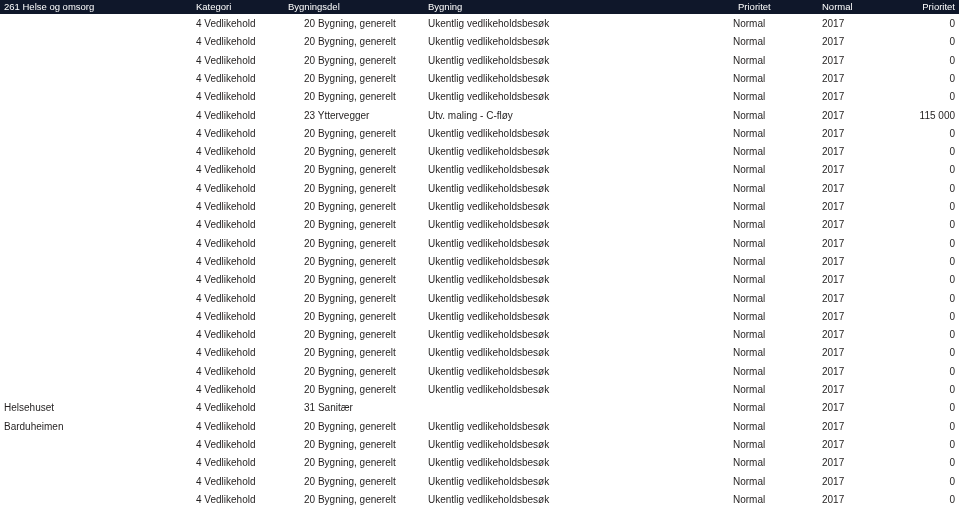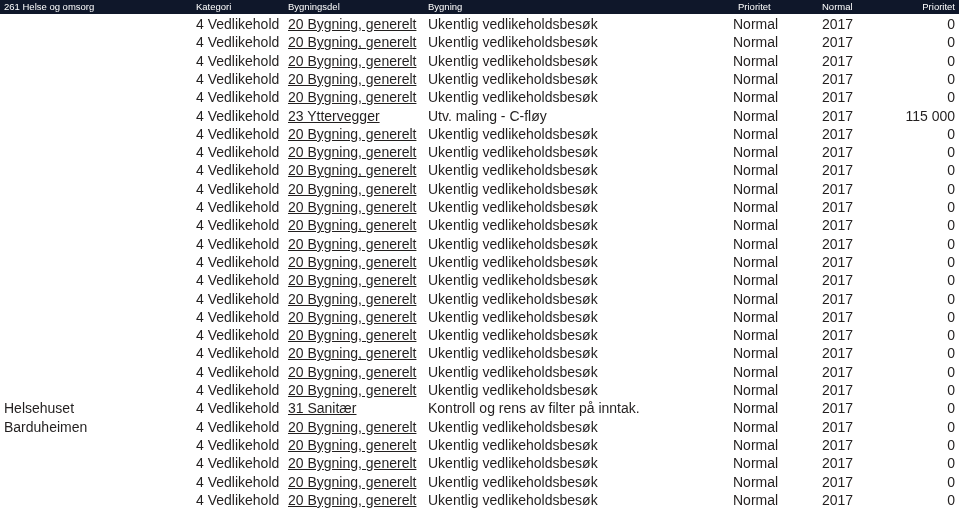--- a/index.html
+++ b/index.html
@@ -44,31 +44,31 @@
   .hc-prio    { left: 738px; }
   .hc-start   { left: 822px; }
   .hc-budsj   { left: 955px; transform: translateX(-100%); }
 
   
   .row {
     position: absolute;
     left: 0;
     width: 959px;
     height: 18px;
-    font-size: 14px;
+    font-size: 10px;
     line-height: 18px;
     white-space: nowrap;
   }
   .row .cell {
     position: absolute;
     top: 0;
   }
   .c-site     { left: 4px; }
   .c-kat      { left: 196px; }
-  .c-byg      { left: 288px; text-decoration: underline; }
+  .c-byg      { left: 304px; }
   .c-tiltak   { left: 428px; }
   .c-prio     { left: 733px; }
   .c-start    { left: 822px; }
   .c-budsj    { left: 955px; transform: translateX(-100%); }
 </style>
 </head>
 <body>
 
 <div id="report">
 
@@ -269,21 +269,20 @@
         <div class="cell c-byg">20 Bygning, generelt</div>
         <div class="cell c-tiltak">Ukentlig vedlikeholdsbesøk</div>
         <div class="cell c-prio">Normal</div>
         <div class="cell c-start">2017</div>
         <div class="cell c-budsj">0</div>
       </div>
       <div class="row" style="top: 399.3px;">
         <div class="cell c-site">Helsehuset</div>
         <div class="cell c-kat">4 Vedlikehold</div>
         <div class="cell c-byg">31 Sanitær</div>
-        <div class="cell c-tiltak">Kontroll og rens av filter på inntak.</div>
         <div class="cell c-prio">Normal</div>
         <div class="cell c-start">2017</div>
         <div class="cell c-budsj">0</div>
       </div>
       <div class="row" style="top: 417.6px;">
         <div class="cell c-site">Barduheimen</div>
         <div class="cell c-kat">4 Vedlikehold</div>
         <div class="cell c-byg">20 Bygning, generelt</div>
         <div class="cell c-tiltak">Ukentlig vedlikeholdsbesøk</div>
         <div class="cell c-prio">Normal</div>

